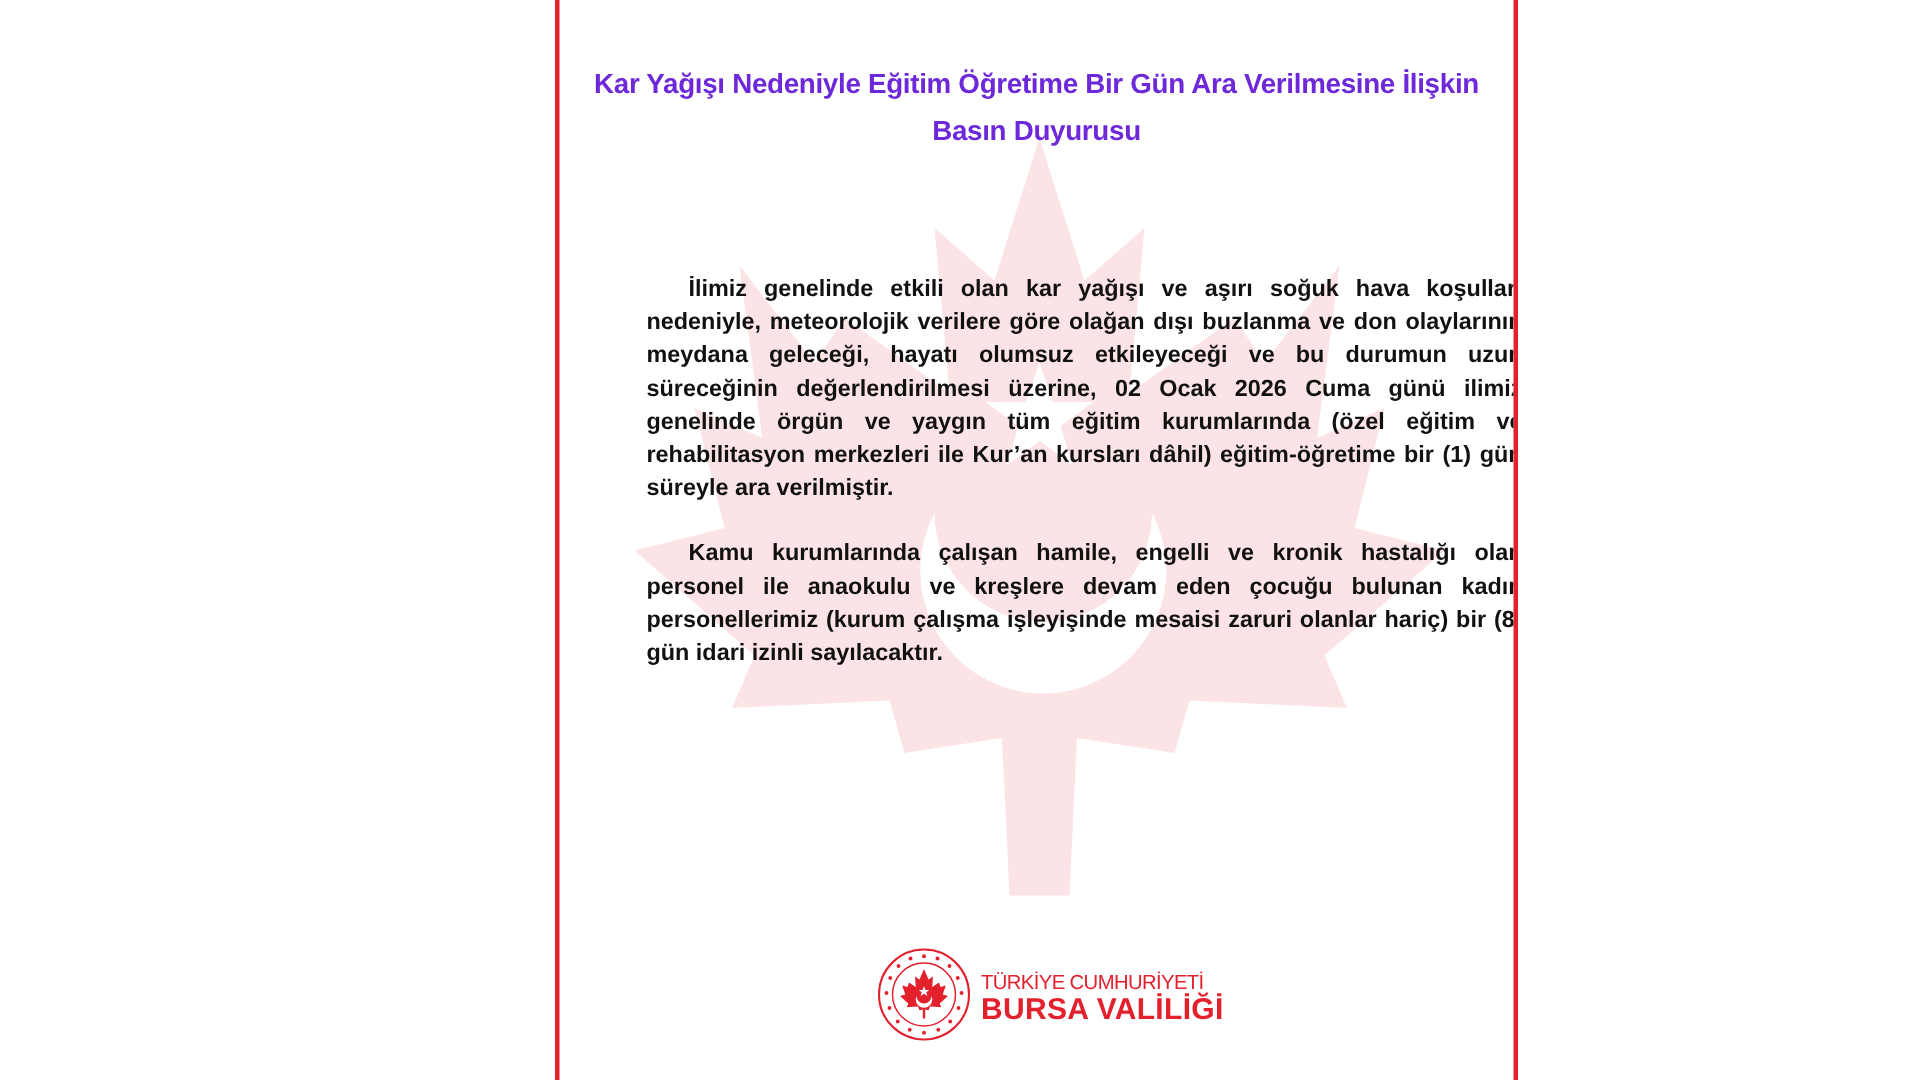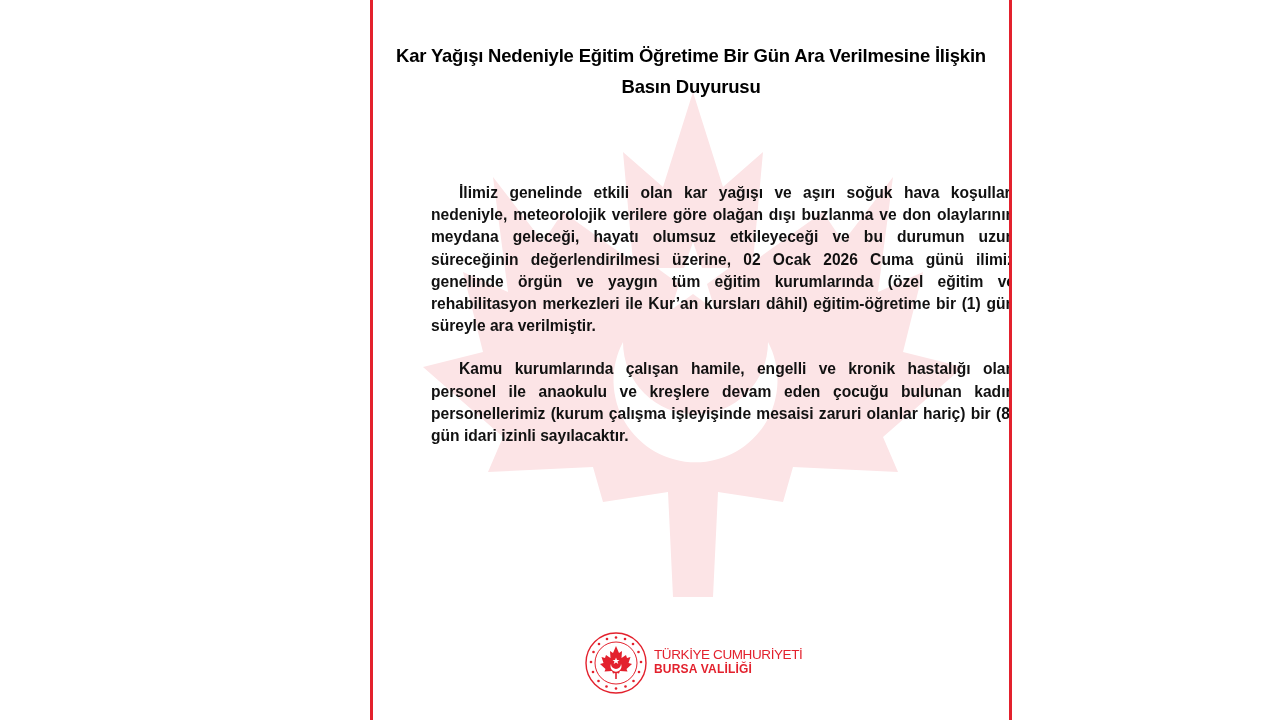--- a/index.html
+++ b/index.html
@@ -29,21 +29,21 @@
       width: 540px;
       height: 510px;
       z-index: 0;
     }
     .title {
       position: absolute;
       left: 0;
       top: 40px;
       width: 636px;
       text-align: center;
-      color: #000000;
+      color: #6d28d9;
       font-weight: bold;
       font-size: 18.5px;
       line-height: 31px;
       letter-spacing: -0.2px;
       z-index: 2;
     }
     .body {
       position: absolute;
       left: 22px;
       top: 182px;
@@ -84,21 +84,21 @@
       letter-spacing: -0.4px;
       white-space: nowrap;
       text-align: center;
     }
     .logo .line2 {
       position: absolute;
       left: 70px;
       top: 31px;
       color: #e3212d;
       font-weight: bold;
-      font-size: 12px;
+      font-size: 20px;
       letter-spacing: 0.2px;
       white-space: nowrap;
     }
   </style>
 </head>
 <body>
 
 <div class="page">
 
   <svg class="watermark" viewBox="0 0 540 510" xmlns="http://www.w3.org/2000/svg">

